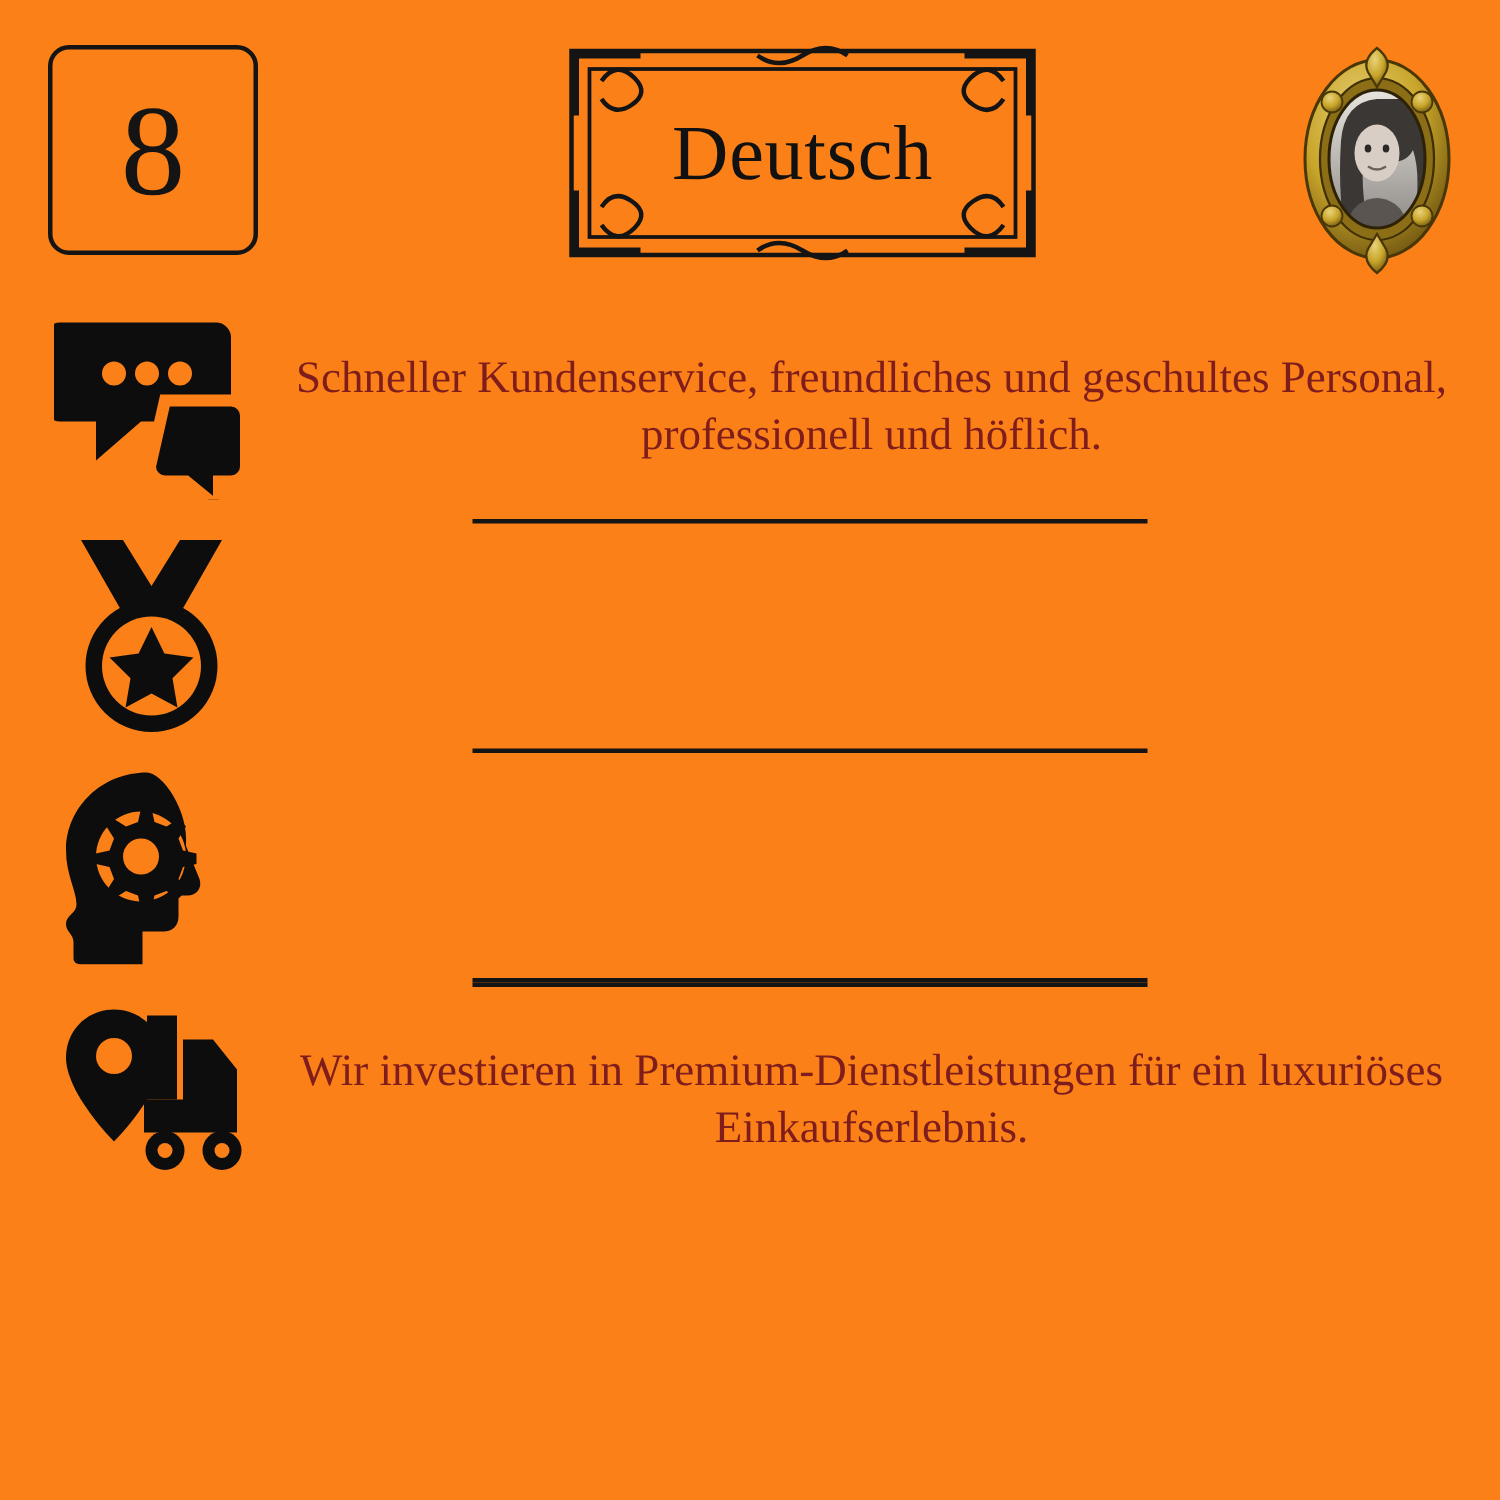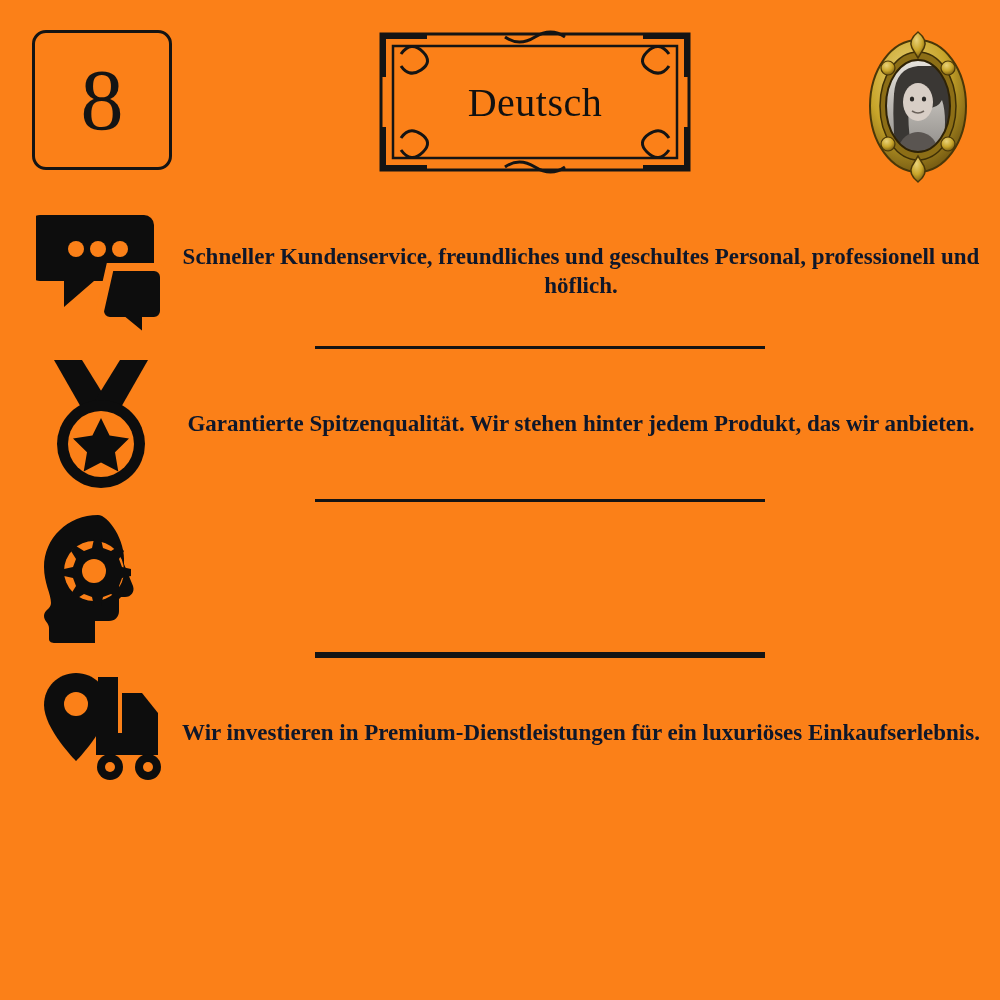--- a/index.html
+++ b/index.html
@@ -67,21 +67,21 @@
   .title-text {
     position: absolute;
     left: 0;
     top: 0;
     width: 320px;
     height: 148px;
     display: flex;
     align-items: center;
     justify-content: center;
     font-family: "Liberation Serif", serif;
-    font-size: 40px;
+    font-size: 52px;
     color: #111111;
     letter-spacing: 0.5px;
   }
 
   
   .cameo {
     position: absolute;
     right: 22px;
     top: 18px;
     width: 120px;
@@ -110,25 +110,24 @@
     align-items: center;
     justify-content: center;
   }
   .row-icon svg {
     display: block;
   }
   .row-text {
     flex: 1 1 auto;
     text-align: center;
     font-family: "Liberation Serif", serif;
-    font-size: 23px;
+    font-size: 30px;
     line-height: 1.28;
-    color: #0f172a;
+    color: #7f1d1d;
     padding: 0 8px 0 4px;
-    font-weight: bold;
   }
   .divider {
     width: 450px;
     height: 3px;
     background: #141414;
     margin: 0 auto;
     position: relative;
     left: 40px;
   }
 </style>
@@ -232,21 +231,20 @@
         <svg width="130" height="132" viewBox="0 0 130 132">
           <g fill="#0D0D0D">
             <path d="M18 2 h28 l26 42 l-22 14 z"></path>
             <path d="M112 2 h-28 l-26 42 l22 14 z"></path>
             <circle cx="65" cy="86" r="44"></circle>
             <circle cx="65" cy="86" r="33" fill="#FB8018"></circle>
             <path d="M65 60 l8.6 17.6 l19.4 2.8 l-14 13.8 l3.3 19.4 l-17.3 -9.2 l-17.3 9.2 l3.3 -19.4 l-14 -13.8 l19.4 -2.8z"></path>
           </g>
         </svg>
       </div>
-      <div class="row-text">Garantierte Spitzenqualität. Wir stehen hinter jedem Produkt, das wir anbieten.</div>
     </div>
 
     <div class="divider"></div>
 
     <div class="row">
       <div class="row-icon">
         <svg width="130" height="132" viewBox="0 0 130 132">
           <g fill="#0D0D0D">
             <path d="M62 4 c-30 0 -54 23 -54 52 c0 16 7 27 7 36 c0 6 -7 7 -7 13 c0 5 5 7 5 12 v11 c0 3 3 4 6 4 h40 v-22 h14 c6 0 10 -4 10 -10 v-14 h6 c6 0 10 -5 8 -11 l-9 -22 c2 -24 -16 -49 -26 -49z"></path>
             <circle cx="58" cy="60" r="30" fill="#FB8018"></circle>

